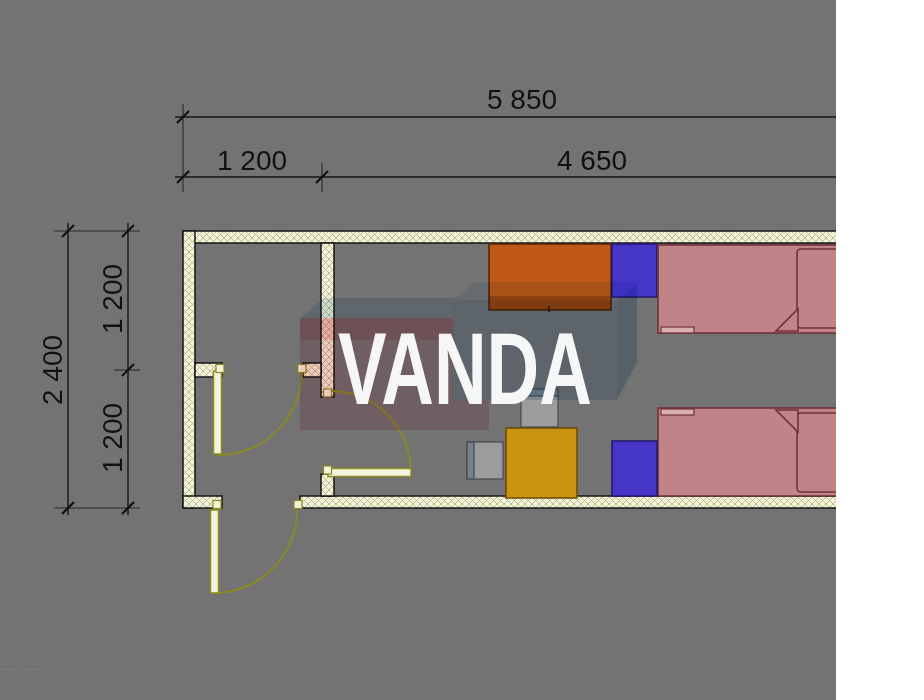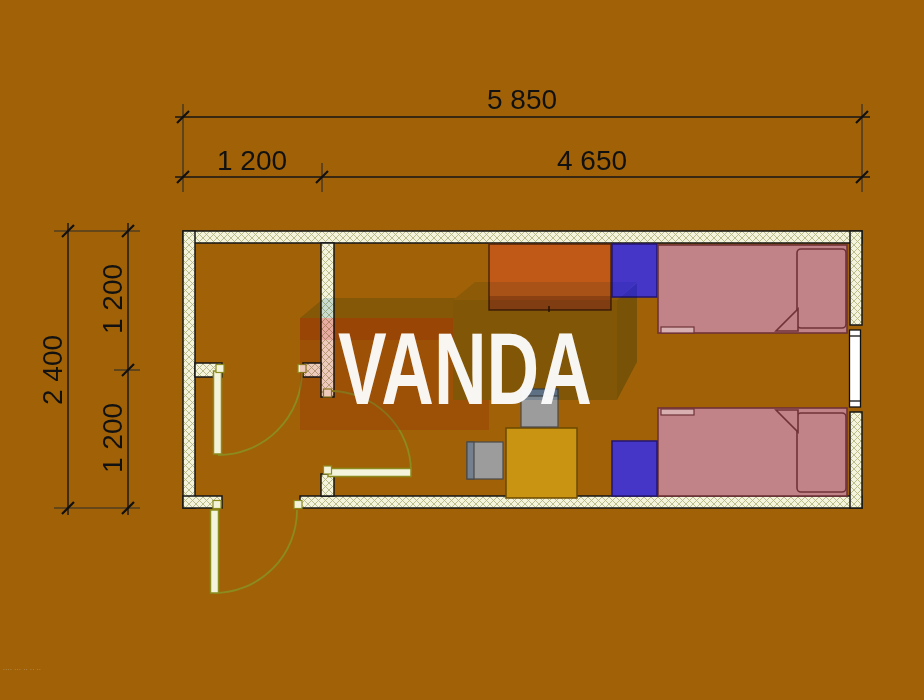--- a/index.html
+++ b/index.html
@@ -1,16 +1,16 @@
 <!DOCTYPE html>
 <html><head>
 <meta charset="utf-8">
 <style>
   html,body { margin:0; padding:0; background:#ffffff; }
-  .stage { position:relative; width:924px; height:700px; background:#a16207; overflow:hidden;
+  .stage { position:relative; width:836px; height:700px; background:#737373; overflow:hidden;
            font-family:"Liberation Sans", sans-serif; }
   svg text { font-family:"Liberation Sans", sans-serif; }
   .dim-line   { stroke:#161616; stroke-width:1.4; fill:none; }
   .ext-line   { stroke:#2a2a2a; stroke-width:1.1; fill:none; }
   .tick       { stroke:#111111; stroke-width:2.2; fill:none; }
   .dim-text   { font-size:28px; fill:#111111; }
   .wall       { stroke:#161616; stroke-width:1.5; }
   .win        { stroke:#111111; stroke-width:1.3; }
   .door-leaf  { stroke-width:1.5; }
   .door-arc   { fill:none; stroke-width:1.8; }

